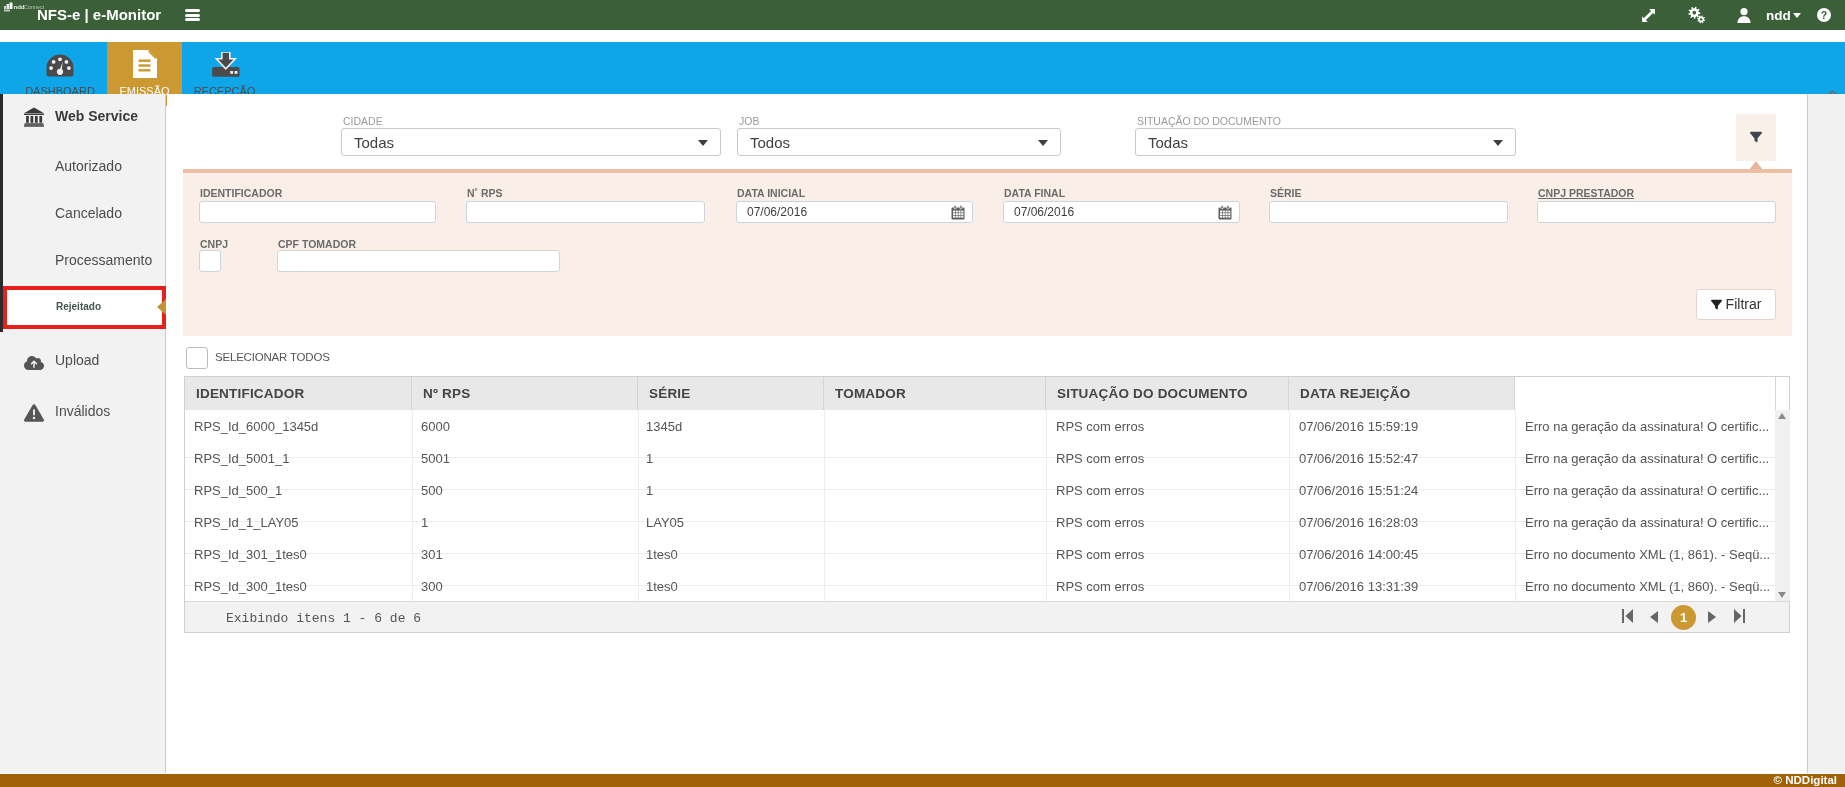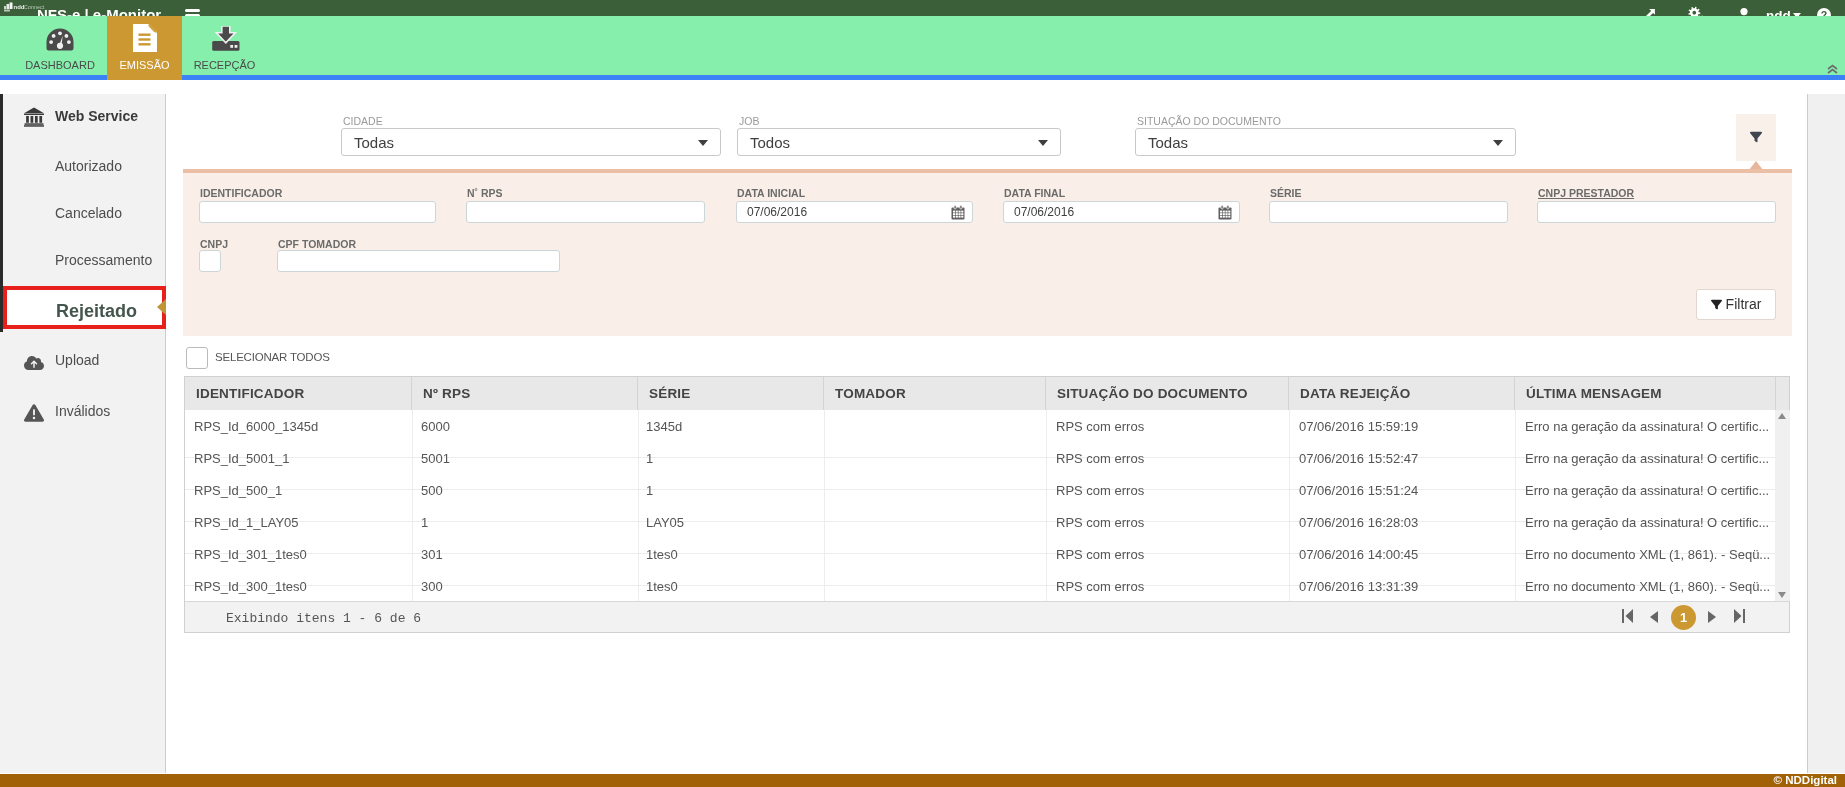--- a/index.html
+++ b/index.html
@@ -9,35 +9,35 @@
 
 
 #topbar { position:absolute; left:0; top:0; width:1845px; height:30px; background:#3b6039; }
 #logo { position:absolute; left:3px; top:2px; }
 #title { position:absolute; left:37px; top:6px; color:#fff; font-size:15px; font-weight:bold; }
 #burger { position:absolute; left:185px; top:9px; }
 #burger .bar { width:14.5px; height:3px; background:#fff; margin:0 0 1.6px 0; border-radius:1.5px; }
 .topicon { position:absolute; top:0; height:30px; display:flex; align-items:center; color:#fff; }
 
 
-#toolbar { position:absolute; left:0; top:16px; width:1845px; height:64px; background:#86efac; border-bottom:5px solid #3b82f6; }
+#toolbar { position:absolute; left:0; top:42px; width:1845px; height:64px; background:#0ea5e9; border-bottom:1px solid #3b82f6; }
 .tab { position:absolute; top:0; height:64px; text-align:center; color:#4a4a4a; }
 .tab .tlabel { position:absolute; bottom:9px; width:100%; font-size:11px; letter-spacing:0px; }
 .tab.active { background:#cc9832; color:#fff; }
 
 
 #sidebar { position:absolute; left:0; top:94px; width:166px; height:679px; background:#f2f2f2; border-right:1px solid #cccccc; }
 #blackstrip { position:absolute; left:0; top:94px; width:3px; height:238px; background:#2b2b2b; }
 .snav { position:absolute; left:0; width:166px; }
 .snav .ic { position:absolute; left:24px; top:0; width:20px; height:20px; }
 .snav .lbl { position:absolute; left:55px; top:1px; font-size:14px; color:#4d4d4d; }
 .snav .lbl.b { font-weight:bold; color:#3a3a3a; }
 
 #rejbox { position:absolute; left:3px; top:286px; width:163px; height:43px; background:#fff; border:4px solid #e8201c; }
-#rejbox .lbl2 { position:absolute; left:49px; top:11px; font-size:18px; font-weight:bold; color:#44554d; }
+#rejbox .lbl2 { position:absolute; left:49px; top:11px; font-size:10px; font-weight:bold; color:#44554d; }
 #goldarrow { position:absolute; left:157px; top:299px; width:0; height:0; }
 
 
 #content { position:absolute; left:167px; top:94px; width:1640px; height:679px; background:#fff; }
 #rightstrip { position:absolute; left:1807px; top:94px; width:38px; height:679px; background:#f0f0f0; border-left:1px solid #cccccc; }
 
 
 .selgrp .slab { position:absolute; top:-13px; left:2px; font-size:10.5px; color:#9a9a9a; letter-spacing:0px; white-space:nowrap; }
 .selbox { position:absolute; height:28px; background:#fff; border:1px solid #c9c9c9; border-radius:3px; font-size:15px; color:#3f3f3f; }
 .selbox .val { position:absolute; left:12px; top:5px; }
@@ -305,23 +305,20 @@
       </div>
     <div class="th" style="left:639px; width:222px;">
         <span>TOMADOR</span>
       </div>
     <div class="th" style="left:861px; width:243px;">
         <span>SITUAÇÃO DO DOCUMENTO</span>
       </div>
     <div class="th" style="left:1104px; width:226px;">
         <span>DATA REJEIÇÃO</span>
       </div>
-    <div class="th" style="left:1330px; width:274px; border-right:none;">
-        <span>ÚLTIMA MENSAGEM</span>
-      </div>
     <div class="colline" style="left:227px;"></div>
     <div class="colline" style="left:453px;"></div>
     <div class="colline" style="left:639px;"></div>
     <div class="colline" style="left:861px;"></div>
     <div class="colline" style="left:1104px;"></div>
     <div class="colline" style="left:1330px;"></div>
     <div style="position:absolute; left:1590px; top:0; width:1px; height:33px; background:#d4d4d4;"></div>
     <div class="row" style="left:0; top:33px; width:1590px;">
       <span class="cell" style="left:9px;">RPS_Id_6000_1345d</span>
       <span class="cell" style="left:236px;">6000</span>

